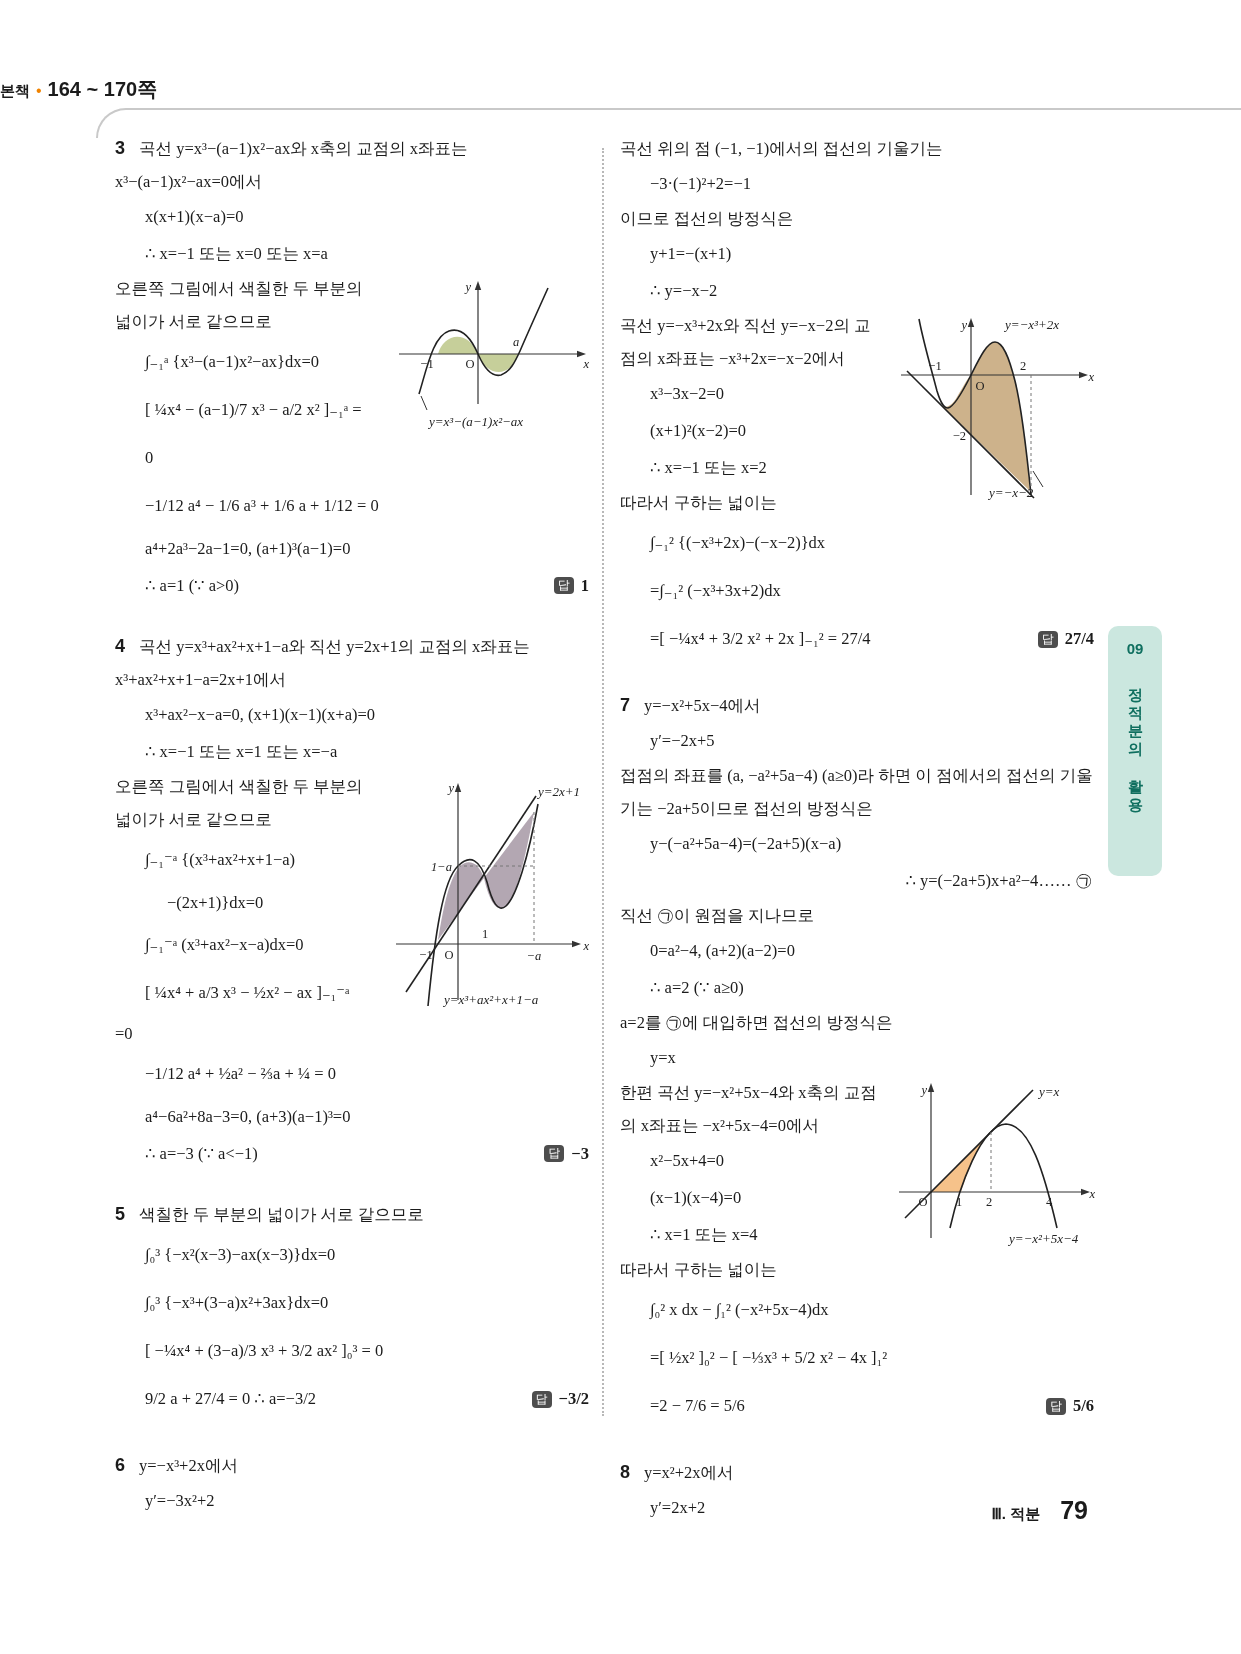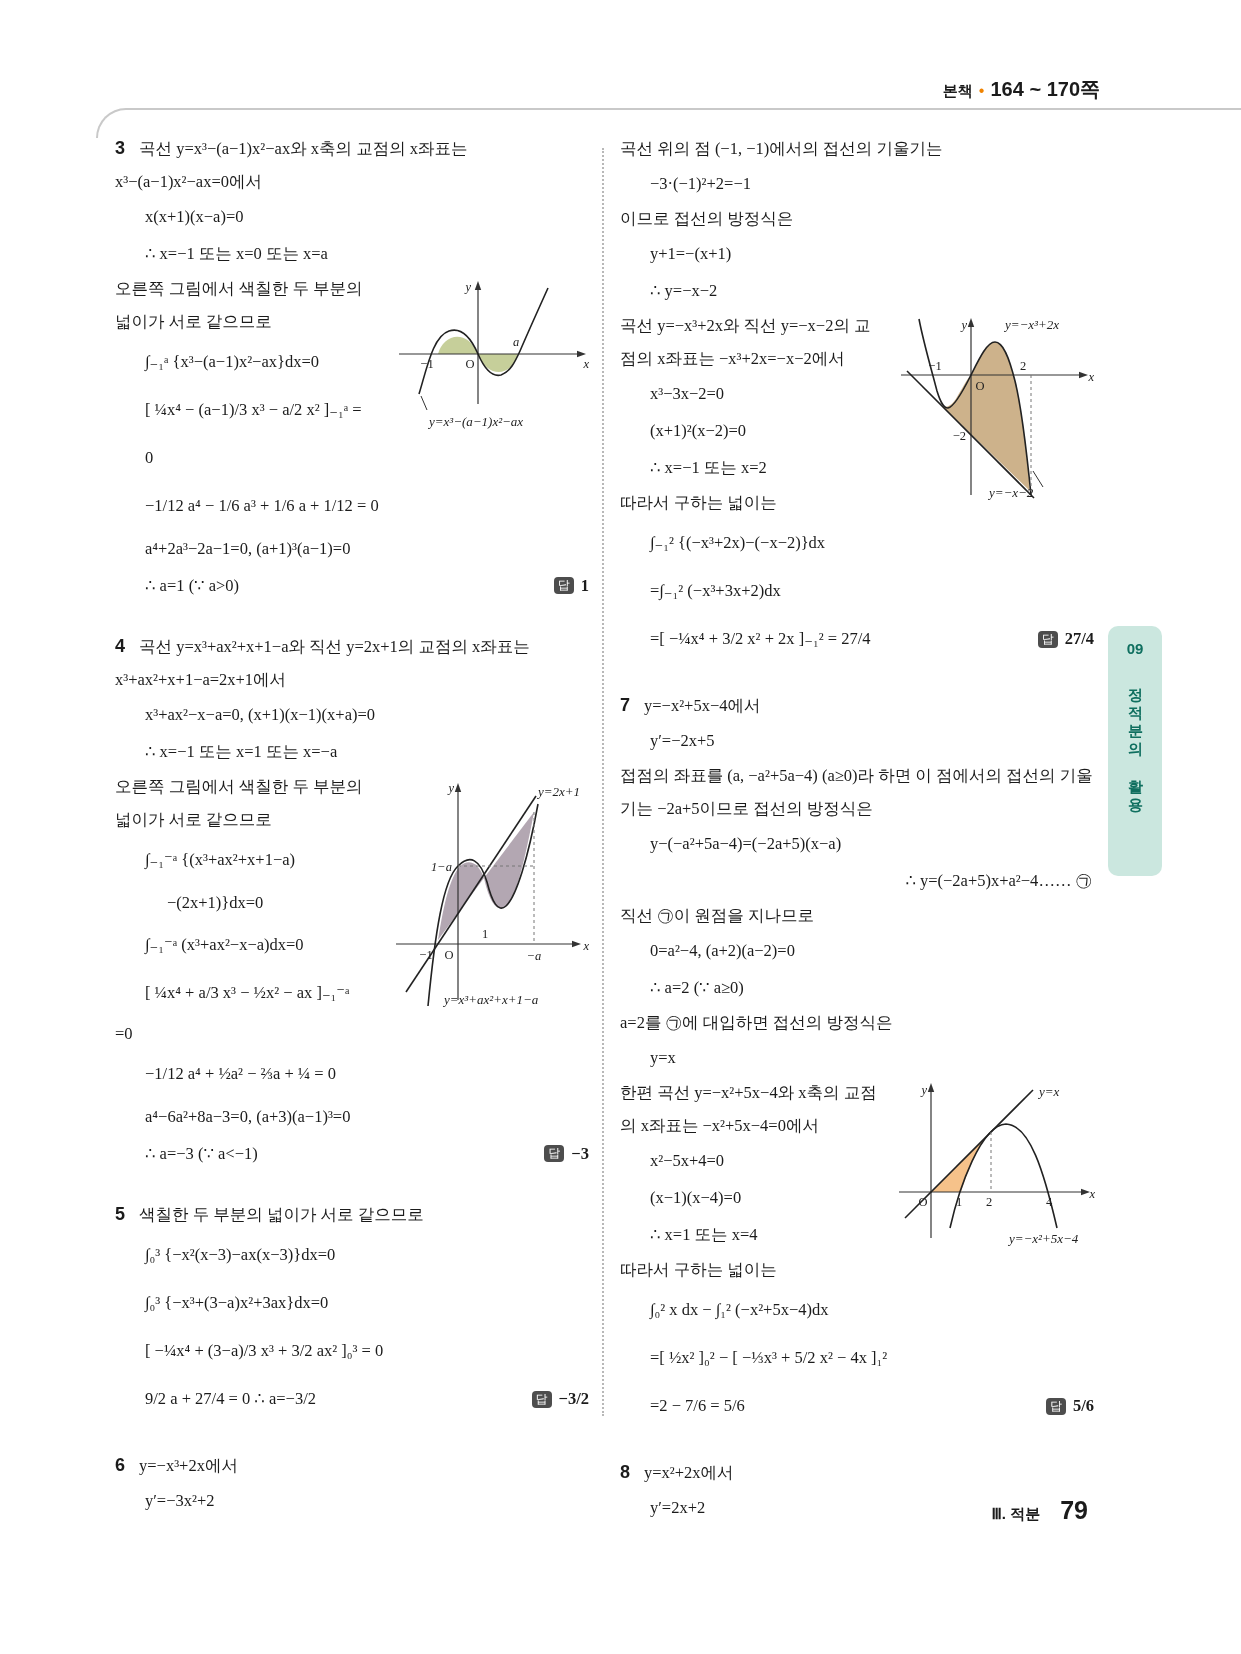--- a/index.html
+++ b/index.html
@@ -2,21 +2,21 @@
 <html><head>
 <meta charset="utf-8">
 <style>
   *{margin:0;padding:0;box-sizing:border-box}
   html,body{width:1241px;height:1654px}
   body{position:relative;background:#ffffff;font-family:"Liberation Serif","DejaVu Serif",serif;color:#1b1b1b;overflow:hidden}
 
   .frame{position:absolute;left:96px;top:108px;right:0;height:30px;
          border-top:2px solid #c9c9c9;border-left:2px solid #c9c9c9;border-top-left-radius:32px}
 
-  .header{position:absolute;top:76px;left:12px;width:1088px;text-align:right;white-space:nowrap}
+  .header{position:absolute;top:76px;left:0;width:1088px;text-align:left;white-space:nowrap}
   .hbook{font-size:15px;font-weight:bold;font-family:"Liberation Sans",sans-serif}
   .hbullet{color:#f08300;font-size:16px;margin:0 6px;font-family:"Liberation Sans",sans-serif}
   .hpages{font-size:20px;font-weight:bold;font-family:"Liberation Sans",sans-serif}
 
   .divider{position:absolute;left:602px;top:148px;height:1268px;border-left:2px dotted #b8b8b8}
 
   .col{position:absolute;top:132px;width:478px}
   .col.left{left:115px}
   .col.right{left:620px}
 
@@ -96,21 +96,21 @@
         <text x="206" y="92" text-anchor="end">x</text>
         <text class="num" x="44" y="92" text-anchor="middle">−1</text>
         <text class="num" x="87" y="92" text-anchor="middle">O</text>
         <text x="133" y="70" text-anchor="middle">a</text>
         <text class="cap" x="46" y="150">y=x³−(a−1)x²−ax</text>
       </svg>
     </figure>
 
     <div class="ln p">오른쪽 그림에서 색칠한 두 부분의 넓이가 서로 같으므로</div>
     <div class="ln m tall">∫₋₁ᵃ {x³−(a−1)x²−ax}dx=0</div>
-    <div class="ln m tall">[ ¼x⁴ − (a−1)/3 x³ − a/2 x² ]₋₁ᵃ = 0</div>
+    <div class="ln m tall">[ ¼x⁴ − (a−1)/7 x³ − a/2 x² ]₋₁ᵃ = 0</div>
     <div class="ln m tall">−1/12 a⁴ − 1/6 a³ + 1/6 a + 1/12 = 0</div>
     <div class="ln m">a⁴+2a³−2a−1=0,    (a+1)³(a−1)=0</div>
     <div class="ln m ans-row">
       <span>∴ a=1 (∵ a&gt;0)</span>
       <span class="answer">
         <span class="badge">답</span>
         <span class="aval">1</span>
       </span>
     </div>
   </section>

